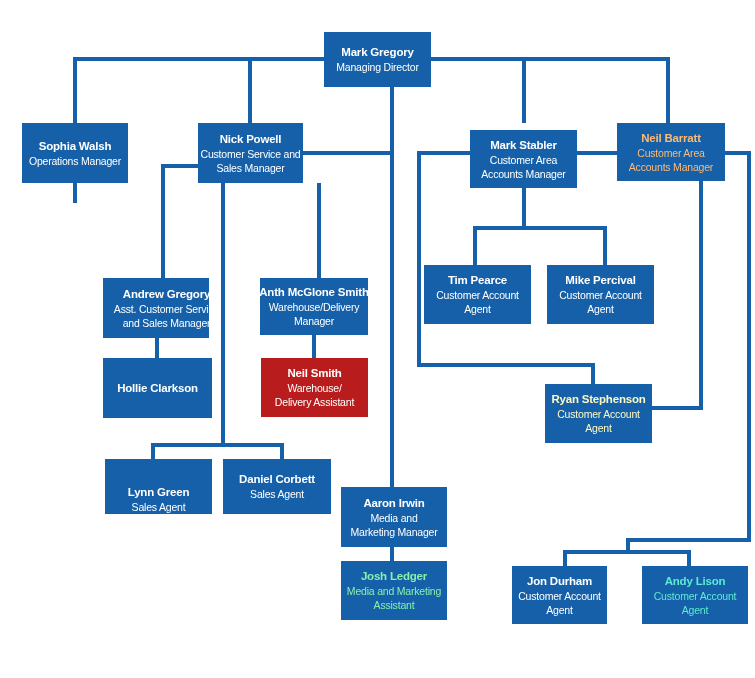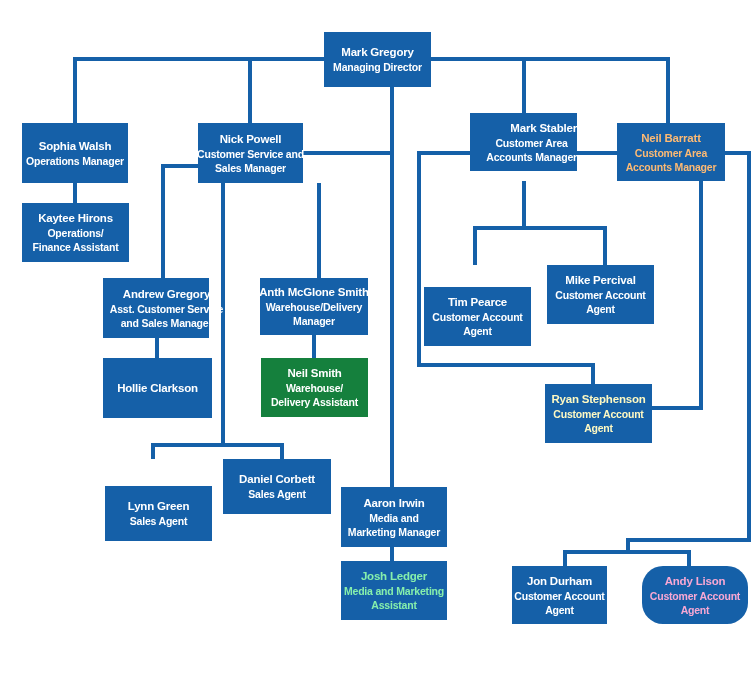--- a/index.html
+++ b/index.html
@@ -24,21 +24,21 @@
     z-index: 2;
   }
   .node .name {
     font-weight: bold;
     font-size: 11.5px;
     line-height: 15px;
     letter-spacing: -0.2px;
     white-space: pre;
   }
   .node .title {
-    font-weight: bold;
+    font-weight: normal;
     font-size: 10.5px;
     line-height: 14px;
     letter-spacing: -0.2px;
     white-space: pre;
   }
   .line {
     position: absolute;
     z-index: 1;
   }
 </style>
@@ -83,31 +83,26 @@
     <div class="line" style="left: 699px; top: 181px; width: 4px; height: 229px; background: rgb(21, 96, 168);"></div>
     <div class="line" style="left: 652px; top: 406px; width: 51px; height: 4px; background: rgb(21, 96, 168);"></div>
     <div class="node" style="left: 324px; top: 32px; width: 107px; height: 55px; background: rgb(21, 96, 168); color: rgb(255, 255, 255);">
       <span class="name">Mark Gregory</span>
       <span class="title">Managing Director</span>
     </div>
     <div class="node" style="left: 22px; top: 123px; width: 106px; height: 60px; background: rgb(21, 96, 168); color: rgb(255, 255, 255);">
       <span class="name">Sophia Walsh</span>
       <span class="title">Operations Manager</span>
     </div>
-    <div class="node" style="left: 22px; top: 203px; width: 107px; height: 59px; background: rgb(21, 96, 168); color: rgb(255, 255, 255);">
-      <span class="name">Kaytee Hirons</span>
-      <span class="title">Operations/
-Finance Assistant</span>
-    </div>
     <div class="node" style="left: 198px; top: 123px; width: 105px; height: 60px; background: rgb(21, 96, 168); color: rgb(255, 255, 255);">
       <span class="name">Nick Powell</span>
       <span class="title">Customer Service and
 Sales Manager</span>
     </div>
-    <div class="node" style="left: 470px; top: 113px; width: 107px; height: 58px; background: rgb(21, 96, 168); color: rgb(255, 255, 255); align-items: flex-end;">
+    <div class="node" style="left: 470px; top: 130px; width: 107px; height: 58px; background: rgb(21, 96, 168); color: rgb(255, 255, 255);">
       <span class="name">Mark Stabler</span>
       <span class="title">Customer Area
 Accounts Manager</span>
     </div>
     <div class="node" style="left: 617px; top: 123px; width: 108px; height: 58px; background: rgb(21, 96, 168); color: #fdba74;">
       <span class="name">Neil Barratt</span>
       <span class="title">Customer Area
 Accounts Manager</span>
     </div>
     <div class="node" style="left: 103px; top: 278px; width: 106px; height: 60px; background: rgb(21, 96, 168); color: rgb(255, 255, 255); padding-left: 21px;">
@@ -116,61 +111,61 @@
 and Sales Manager</span>
     </div>
     <div class="node" style="left: 260px; top: 278px; width: 108px; height: 57px; background: rgb(21, 96, 168); color: rgb(255, 255, 255);">
       <span class="name">Anth McGlone Smith</span>
       <span class="title">Warehouse/Delivery
 Manager</span>
     </div>
     <div class="node" style="left: 103px; top: 358px; width: 109px; height: 60px; background: rgb(21, 96, 168); color: rgb(255, 255, 255);">
       <span class="name">Hollie Clarkson</span>
     </div>
-    <div class="node" style="left: 261px; top: 358px; width: 107px; height: 59px; background: #15803d; color: rgb(255, 255, 255);">
+    <div class="node" style="left: 261px; top: 358px; width: 107px; height: 59px; background: #b91c1c; color: rgb(255, 255, 255);">
       <span class="name">Neil Smith</span>
       <span class="title">Warehouse/
 Delivery Assistant</span>
     </div>
-    <div class="node" style="left: 105px; top: 486px; width: 107px; height: 55px; background: rgb(21, 96, 168); color: rgb(255, 255, 255);">
+    <div class="node" style="left: 105px; top: 459px; width: 107px; height: 55px; background: rgb(21, 96, 168); color: rgb(255, 255, 255); justify-content: flex-end;">
       <span class="name">Lynn Green</span>
       <span class="title">Sales Agent</span>
     </div>
     <div class="node" style="left: 223px; top: 459px; width: 108px; height: 55px; background: rgb(21, 96, 168); color: rgb(255, 255, 255);">
       <span class="name">Daniel Corbett</span>
       <span class="title">Sales Agent</span>
     </div>
     <div class="node" style="left: 341px; top: 487px; width: 106px; height: 60px; background: rgb(21, 96, 168); color: rgb(255, 255, 255);">
       <span class="name">Aaron Irwin</span>
       <span class="title">Media and
 Marketing Manager</span>
     </div>
     <div class="node" style="left: 341px; top: 561px; width: 106px; height: 59px; background: rgb(21, 96, 168); color: #86efac;">
       <span class="name">Josh Ledger</span>
       <span class="title">Media and Marketing
 Assistant</span>
     </div>
-    <div class="node" style="left: 424px; top: 265px; width: 107px; height: 59px; background: rgb(21, 96, 168); color: rgb(255, 255, 255); margin-top: 22px;">
+    <div class="node" style="left: 424px; top: 265px; width: 107px; height: 59px; background: rgb(21, 96, 168); color: rgb(255, 255, 255);">
       <span class="name">Tim Pearce</span>
       <span class="title">Customer Account
 Agent</span>
     </div>
     <div class="node" style="left: 547px; top: 265px; width: 107px; height: 59px; background: rgb(21, 96, 168); color: rgb(255, 255, 255);">
       <span class="name">Mike Percival</span>
       <span class="title">Customer Account
 Agent</span>
     </div>
     <div class="node" style="left: 545px; top: 384px; width: 107px; height: 59px; background: rgb(21, 96, 168); color: #fef9c3;">
       <span class="name">Ryan Stephenson</span>
       <span class="title">Customer Account
 Agent</span>
     </div>
     <div class="node" style="left: 512px; top: 566px; width: 95px; height: 58px; background: rgb(21, 96, 168); color: rgb(255, 255, 255);">
       <span class="name">Jon Durham</span>
       <span class="title">Customer Account
 Agent</span>
     </div>
-    <div class="node" style="left: 642px; top: 566px; width: 106px; height: 58px; background: rgb(21, 96, 168); color: #f9a8d4; border-radius: 21px;">
+    <div class="node" style="left: 642px; top: 566px; width: 106px; height: 58px; background: rgb(21, 96, 168); color: #5eead4;">
       <span class="name">Andy Lison</span>
       <span class="title">Customer Account
 Agent</span>
     </div>
   </div>
 
 </body></html>

